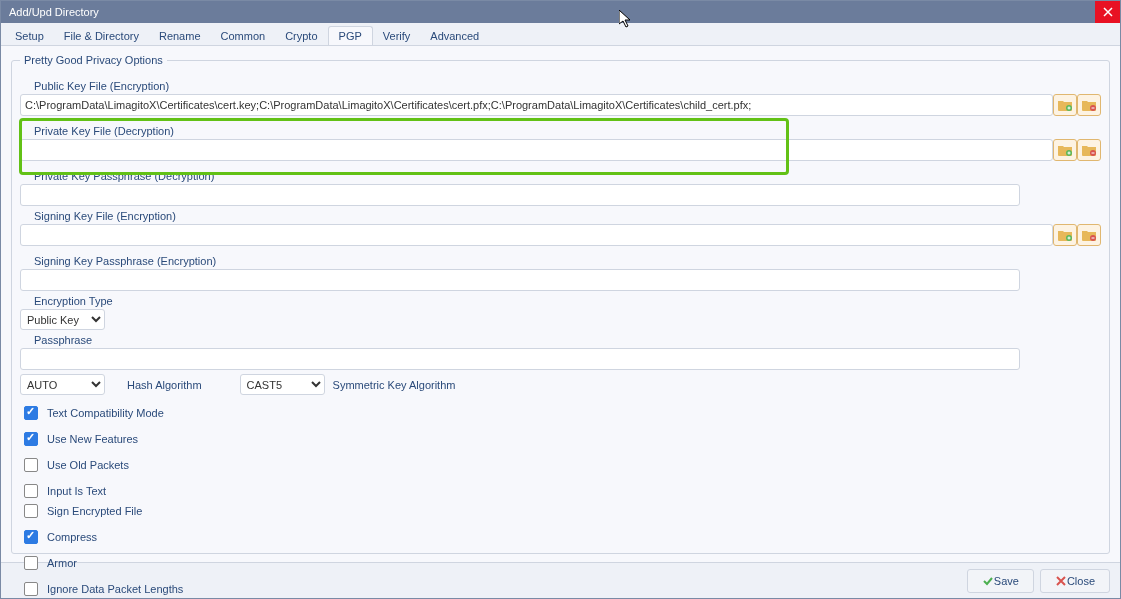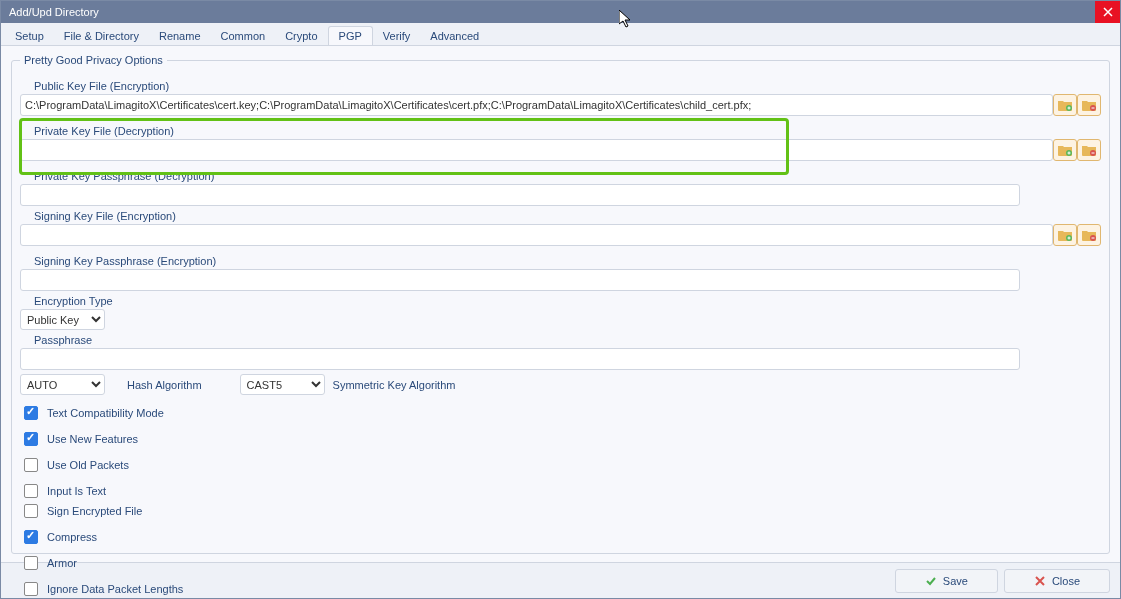--- a/index.html
+++ b/index.html
@@ -21,21 +21,21 @@
   select { height: 21px; border: 1px solid #cfd5e0; background: #fff; border-radius: 3px; padding: 0 2px; color: #333; }
   .sel-row { display: flex; align-items: center; gap: 8px; margin-top: 4px; }
   .check-cols { display: flex; margin-top: 8px; flex-direction: column; }
   .check-col { display: flex; flex-direction: column; gap: 6px; }
   .check-col.col1 { width: 215px; }
   .chk-wrap { display: flex; align-items: center; gap: 6px; color: #2a4a7a; }
   .chk { appearance: none; width: 14px; height: 14px; border: 1px solid #888; border-radius: 2px; background: #fff; position: relative; }
   .chk:checked { background: #2d7be3; border-color: #2d7be3; }
   .chk:checked::after { content: '✓'; color: #fff; position: absolute; top: -2px; left: 1px; font-size: 11px; font-weight: bold; }
   .footer { height: 40px; border-top: 1px solid #cfd5e0; background: #eef1f7; display: flex; justify-content: flex-end; align-items: center; gap: 6px; padding: 0 10px; }
-  .btn { height: 24px; padding: 0 29px; background: #f2f4f8; border: 1px solid #cfd5e0; border-radius: 3px; display: flex; align-items: center; gap: 6px; color: #2a4a7a; cursor: default; }
+  .btn { height: 24px; padding: 0 14px; background: #f2f4f8; border: 1px solid #cfd5e0; border-radius: 3px; display: flex; align-items: center; color: #2a4a7a; cursor: default; }
   .cursor { position: absolute; left: 619px; top: 10px; pointer-events: none; }
   svg.folder { width: 14px; height: 12px; }
   .passinput { width: 1000px; }
 </style>
 </head>
 <body>
 
 <div class="window">
   <div class="titlebar">
     <span>Add/Upd Directory</span>

